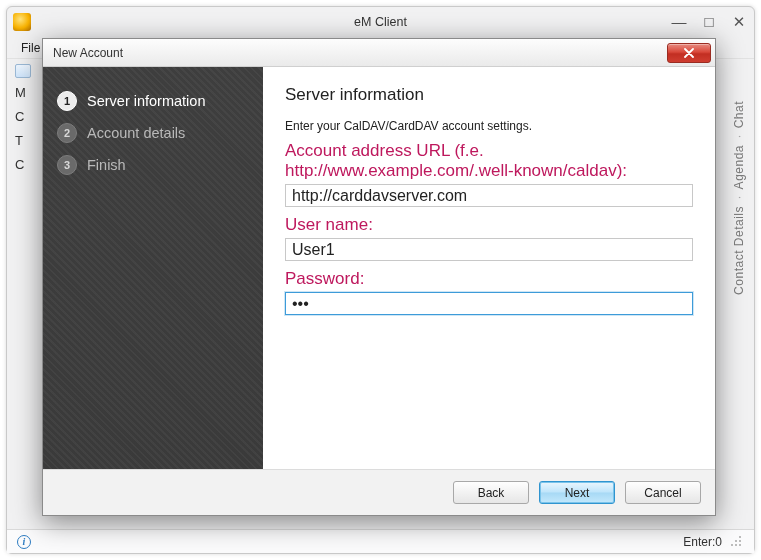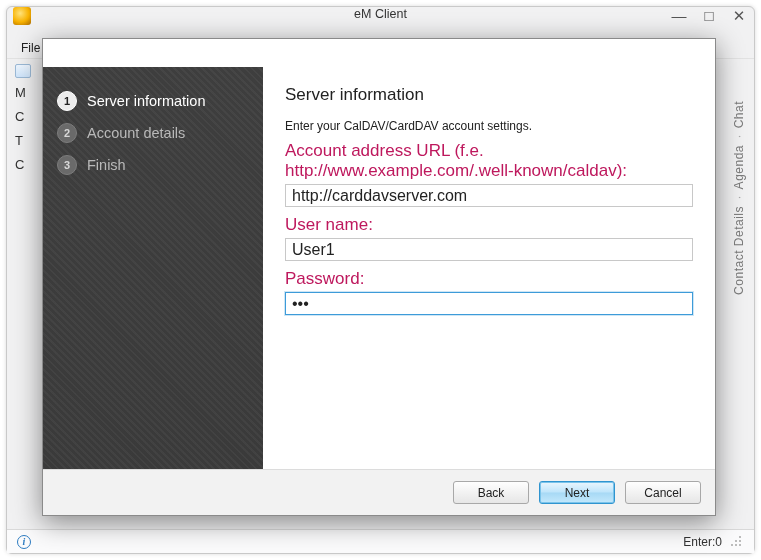--- a/index.html
+++ b/index.html
@@ -19,21 +19,21 @@
     left: 6px; top: 6px;
     width: 749px; height: 548px;
     border: 1px solid #c9c9c9;
     border-radius: 6px;
     background: #f1f1f2;
     box-shadow: 0 0 4px rgba(0,0,0,0.15);
   }
   .app-titlebar {
     height: 30px;
     display: flex;
-    align-items: flex-start;
+    align-items: center;
     padding: 0 6px;
     position: relative;
   }
   .app-icon {
     width: 18px; height: 18px;
     background: radial-gradient(circle at 40% 35%, #ffe27a 0%, #f7b100 55%, #a86800 100%);
     border-radius: 3px;
     margin-right: 6px;
   }
   .app-title {
@@ -294,20 +294,28 @@
   <div class="statusbar">
     <div class="info-icon">i</div>
     <div class="spacer"></div>
     <span>Enter: </span>
     <span>0</span>
     <div class="grip"></div>
   </div>
 </div>
 
 <div class="dialog">
+  <div class="dlg-title">
+    <span class="t">New Account</span>
+    <div class="dlg-close">
+      <svg viewBox="0 0 10 10">
+          <path d="M1 1 L9 9 M9 1 L1 9" stroke="#fff" stroke-width="1.8" stroke-linecap="round"></path>
+        </svg>
+    </div>
+  </div>
 
   <div class="dlg-body">
     <div class="wizard-nav">
       <div class="wstep active">
         <div class="num">1</div>
         <div class="lbl">Server information</div>
       </div>
       <div class="wstep inactive">
         <div class="num">2</div>
         <div class="lbl">Account details</div>

